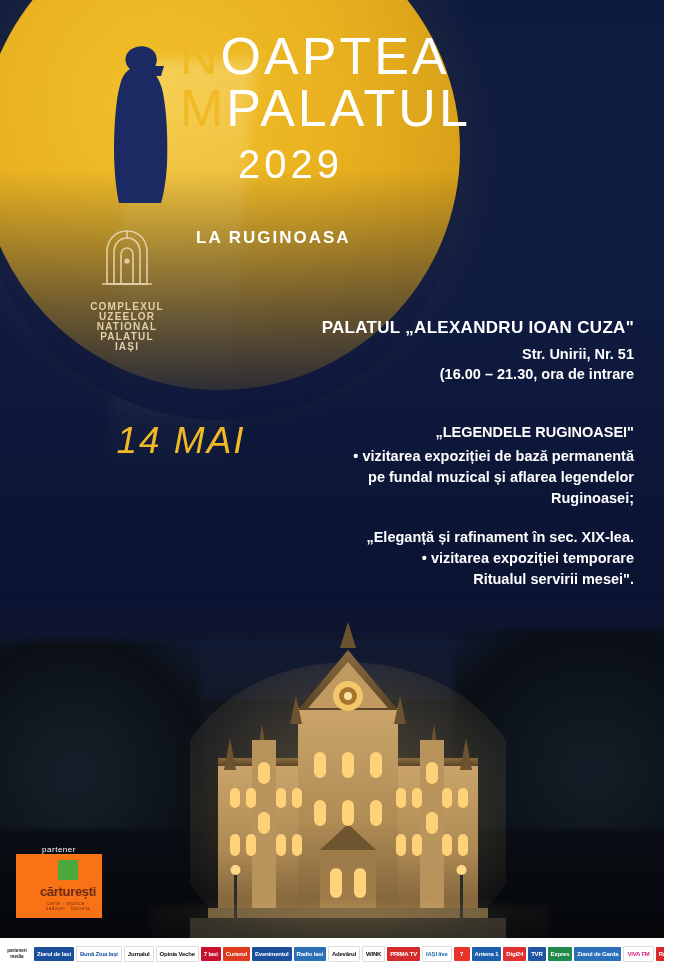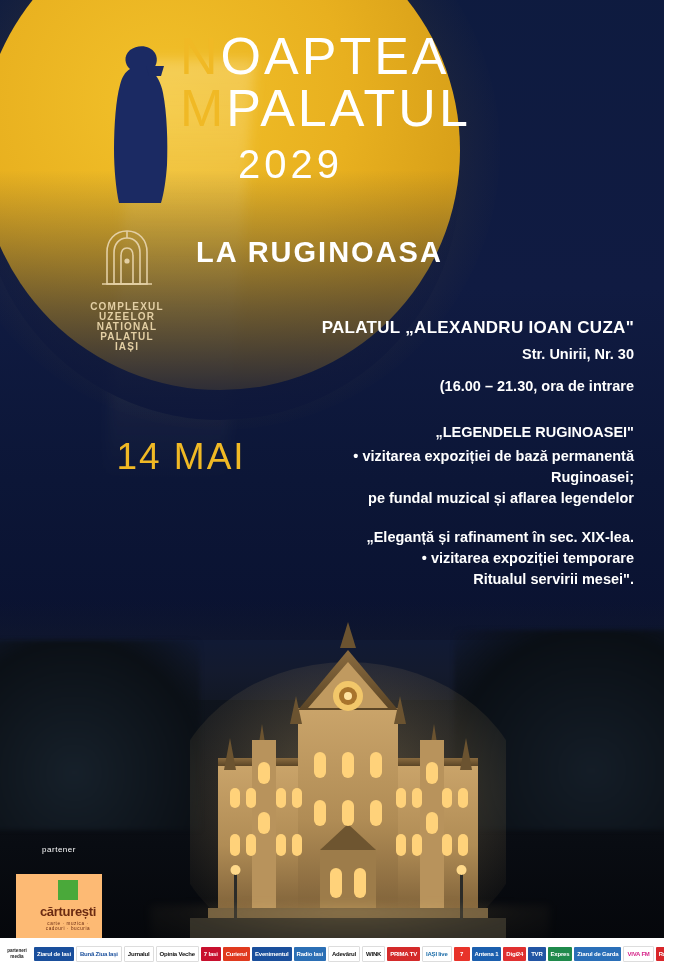--- a/index.html
+++ b/index.html
@@ -115,22 +115,22 @@
   }
   .headline .year {
     font-size: 40px;
     letter-spacing: 4px;
     margin-top: 8px;
     margin-left: 58px;
     color: #ffffff;
   }
   .subtitle {
     position: absolute;
-    left: 196px; top: 236px;
-    font-size: 29px;
+    left: 196px; top: 228px;
+    font-size: 17px;
     letter-spacing: 2px;
     color: #ffffff;
     font-weight: 700;
   }
   
   .museum-logo {
     position: absolute;
     left: 72px; top: 228px;
     width: 110px;
     text-align: center;
@@ -158,21 +158,22 @@
   }
   .date-block .day-name {
     font-size: 37px;
     letter-spacing: 2px;
     font-weight: 400;
   }
   .date-block .day-num {
     font-size: 37px;
     letter-spacing: 2px;
     font-weight: 400;
-    margin-top: 28px;
+    margin-top: 12px;
+    font-style: italic;
   }
   
   .venue {
     position: absolute;
     left: 270px; top: 318px;
     width: 400px;
     color: #ffffff;
     text-align: right;
     padding-right: 36px;
     box-sizing: border-box;
@@ -228,25 +229,25 @@
   
   .partner {
     position: absolute;
     left: 16px; top: 845px;
     width: 86px;
     text-align: center;
   }
   .partner .p-label {
     font-size: 8px;
     color: #ffffff;
-    margin-bottom: 20px;
+    margin-bottom: 0;
     letter-spacing: .5px;
   }
   .partner .p-card {
-    background: #fdba74;
+    background: #f97316;
     padding: 6px 4px 7px 22px;
   }
   .partner .p-square {
     width: 20px; height: 20px;
     background: #4aa93a;
     margin: 0 auto 4px auto;
   }
   .partner .p-name {
     font-size: 13px;
     font-weight: 700;
@@ -357,29 +358,29 @@
       <div>IAȘI</div>
     </div>
   </div>
 
   <div class="date-block">
     <div class="day-num">14 MAI</div>
   </div>
 
   <div class="venue">
     <div class="v-title">PALATUL „ALEXANDRU IOAN CUZA"</div>
-    <div class="v-line">Str. Unirii, Nr. 30</div>
-    <div class="v-line" style="margin-top:12px">(16.00 – 21.30, ora de intrare</div>
+    <div class="v-line">Str. Unirii, Nr. 51</div>
+    <div class="v-line" style="margin-top:0">(16.00 – 21.30, ora de intrare</div>
   </div>
 
   <div class="program">
     <div class="p-title">„LEGENDELE RUGINOASEI"</div>
     <div class="p-line">• vizitarea expoziției de bază permanentă</div>
+    <div class="p-line">pe fundal muzical și aflarea legendelor</div>
     <div class="p-line">Ruginoasei;</div>
-    <div class="p-line">pe fundal muzical și aflarea legendelor</div>
     <div class="p-gap"></div>
     <div class="p-line">„Eleganță și rafinament în sec. XIX-lea.</div>
     <div class="p-line">• vizitarea expoziției temporare</div>
     <div class="p-line">Ritualul servirii mesei".</div>
   </div>
 
   <svg class="palace" viewBox="0 0 316 330">
     <defs>
       <linearGradient id="wall" x1="0" y1="0" x2="0" y2="1">
         <stop offset="0%" stop-color="#caa46a"></stop>

